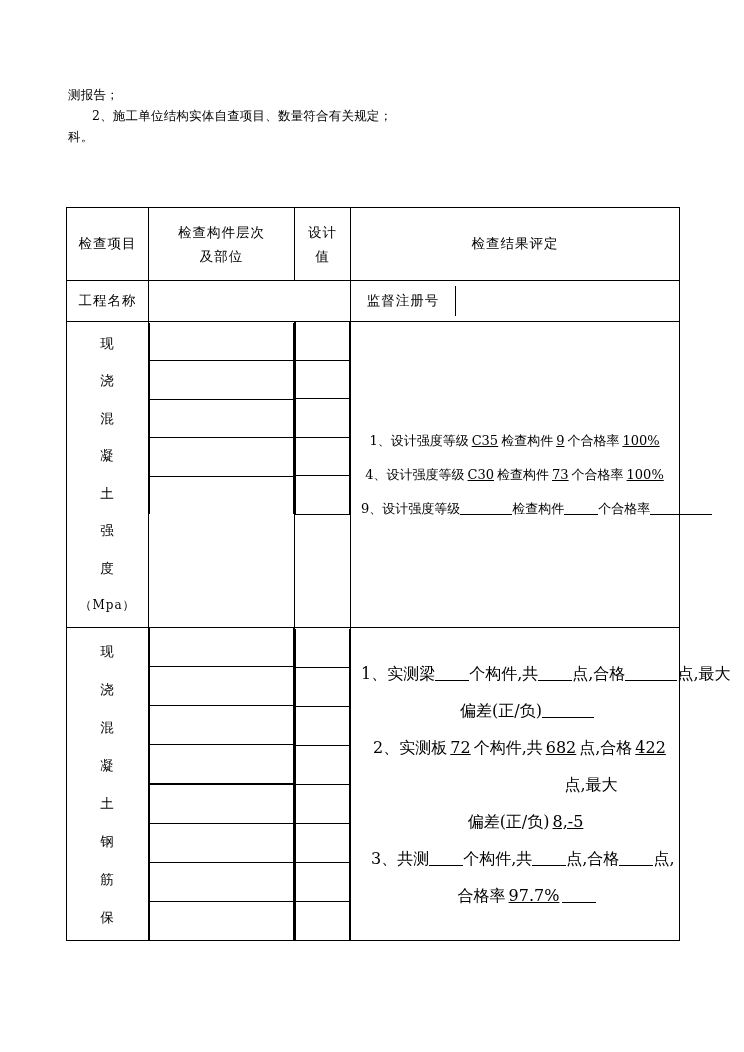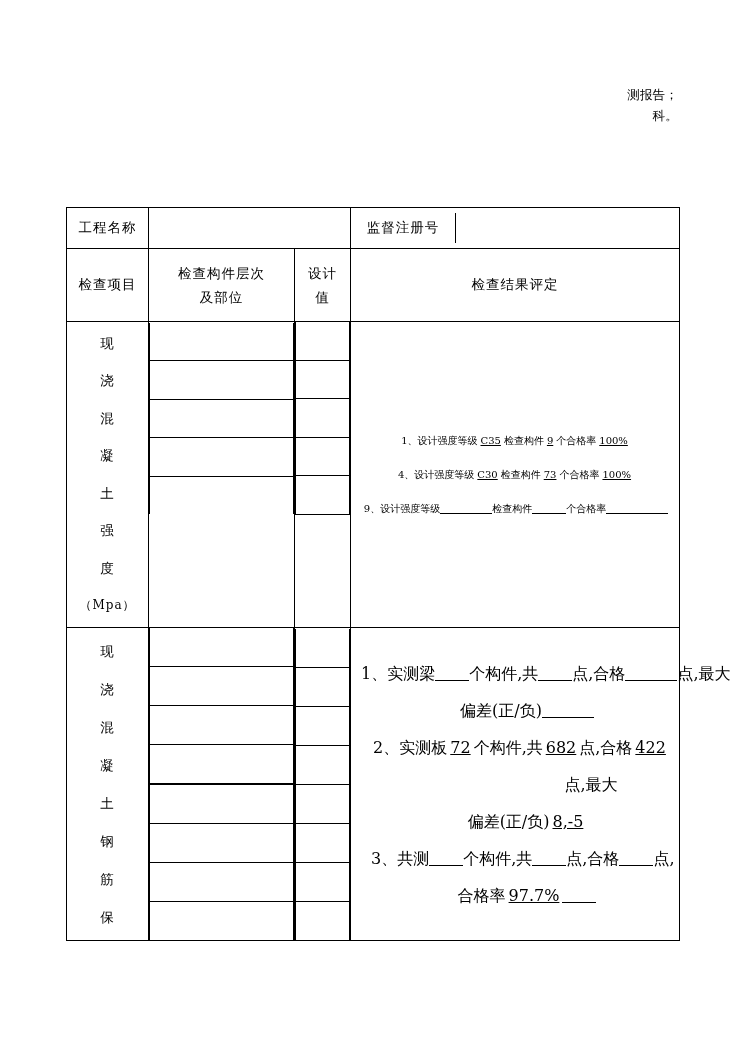--- a/index.html
+++ b/index.html
@@ -27,21 +27,20 @@
     left: 68px;
     top: 84px;
     width: 610px;
     font-size: 12.5px;
     line-height: 21px;
     font-family: "DejaVu Serif", "Liberation Serif", serif;
     letter-spacing: 0.2px;
   }
   .intro div {
     white-space: nowrap;
-    text-align: right;
   }
   .intro .indent {
     text-indent: 24px;
   }
   .doc-title {
     position: absolute;
     left: 0;
     top: 170px;
     width: 744px;
     text-align: center;
@@ -91,21 +90,21 @@
   }
   .result-cell {
     text-align: left;
     padding: 0;
     vertical-align: middle;
   }
   .result-lines {
     padding: 2px 8px 2px 10px;
   }
   .result-lines .ln {
-    font-size: 10px;
+    font-size: 13px;
     line-height: 34px;
     white-space: nowrap;
   }
   .result-lines-2 .ln {
     font-size: 16px;
     line-height: 37px;
     white-space: nowrap;
   }
   .u {
     text-decoration: underline;
@@ -144,59 +143,60 @@
     border-right: none;
   }
 </style>
 </head>
 <body>
 
 <div class="page">
 
   <div class="intro">
     <div>测报告；</div>
+    <div class="indent">2、施工单位结构实体自查项目、数量符合有关规定；</div>
     <div>科。</div>
   </div>
 
 
   <table class="main">
     <colgroup>
       <col style="width:82px">
       <col style="width:146px">
       <col style="width:56px">
       <col style="width:329px">
     </colgroup>
     <tbody>
 
       <tr>
-        <td class="cell-pad hdr-label" style="height:40px;">工程名称</td>
-        <td class="cell-pad" colspan="2"></td>
-        <td style="padding:0;">
-          <table style="width:100%;border-collapse:collapse;table-layout:fixed;">
-            <tbody>
-                <tr>
-              <td style="width:100px;border:none;border-right:1px solid #000;text-align:center;padding:6px 2px;" class="hdr-label">监督注册号</td>
-              <td style="border:none;text-align:center;padding:6px 2px;"></td>
-            </tr>
-          </tbody>
-            </table>
-        </td>
-      </tr>
-
-      <tr>
         <td class="cell-pad hdr-label" style="height:72px;">检查项目</td>
         <td class="cell-pad two-line">
           <div>检查构件层次</div>
           <div>及部位</div>
         </td>
         <td class="cell-pad two-line">
           <div>设计</div>
           <div>值</div>
         </td>
         <td class="cell-pad hdr-label">检查结果评定</td>
+      </tr>
+
+      <tr>
+        <td class="cell-pad hdr-label" style="height:40px;">工程名称</td>
+        <td class="cell-pad" colspan="2"></td>
+        <td style="padding:0;">
+          <table style="width:100%;border-collapse:collapse;table-layout:fixed;">
+            <tbody>
+                <tr>
+              <td style="width:100px;border:none;border-right:1px solid #000;text-align:center;padding:6px 2px;" class="hdr-label">监督注册号</td>
+              <td style="border:none;text-align:center;padding:6px 2px;"></td>
+            </tr>
+          </tbody>
+            </table>
+        </td>
       </tr>
 
       <tr>
         <td class="vert-label" style="height:300px;">
           <div>现</div>
           <div>浇</div>
           <div>混</div>
           <div>凝</div>
           <div>土</div>
           <div>强</div>

